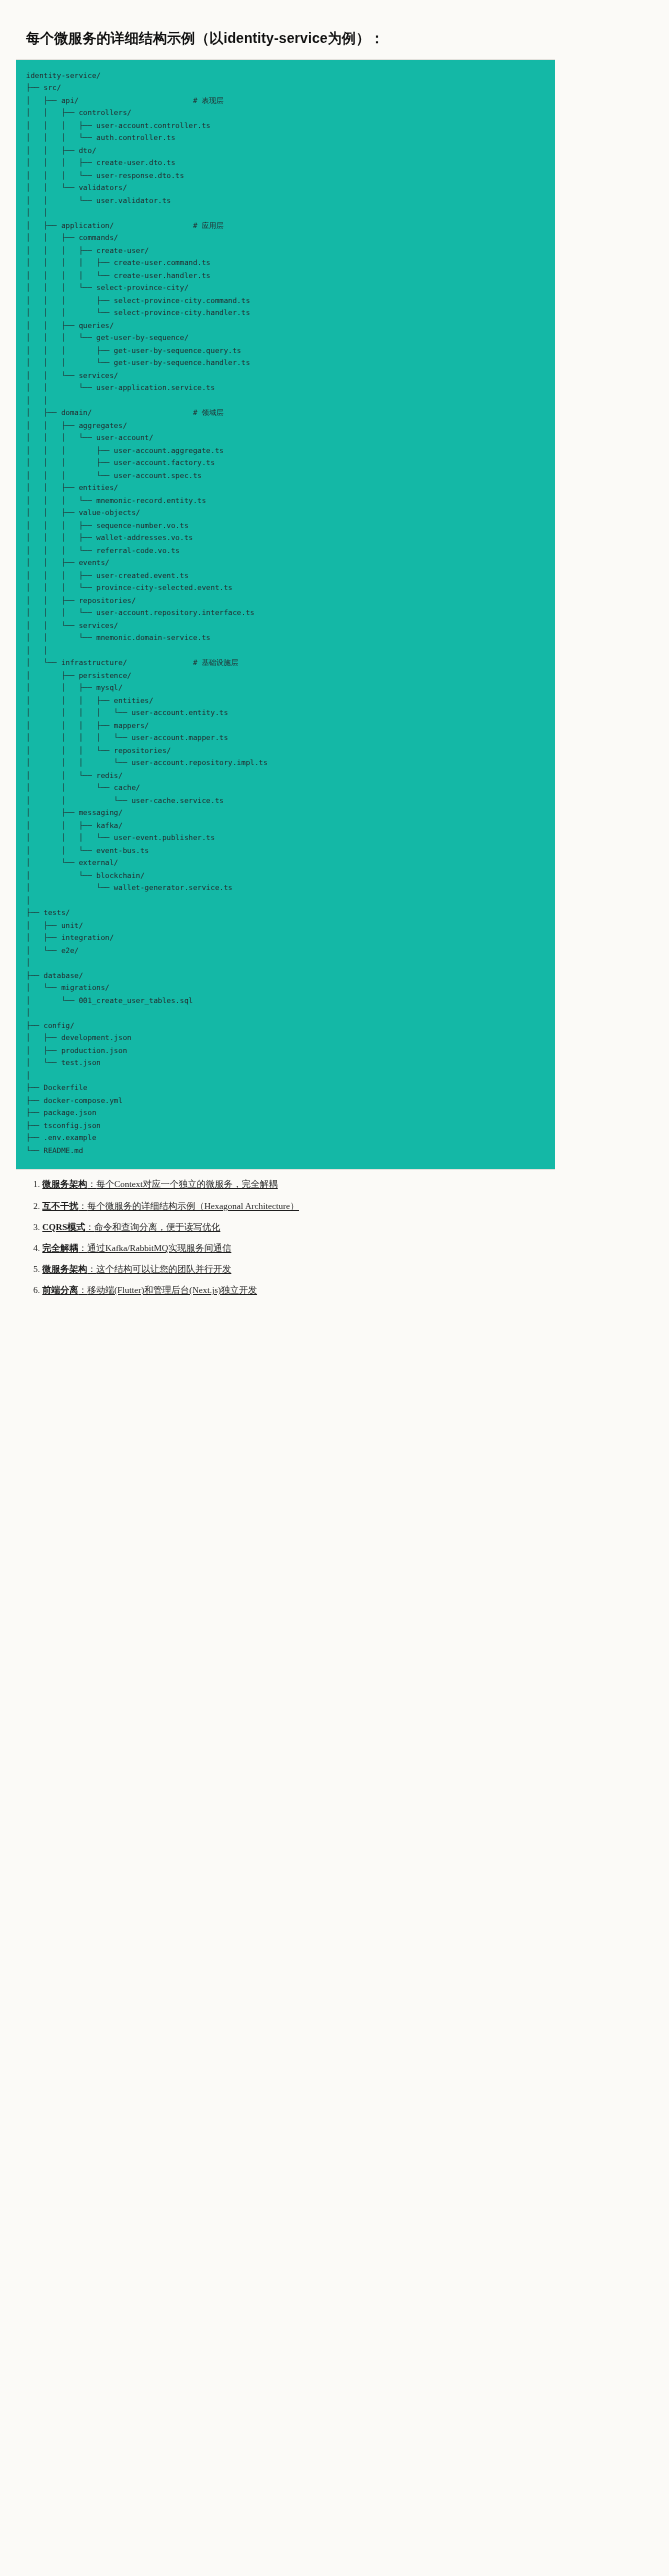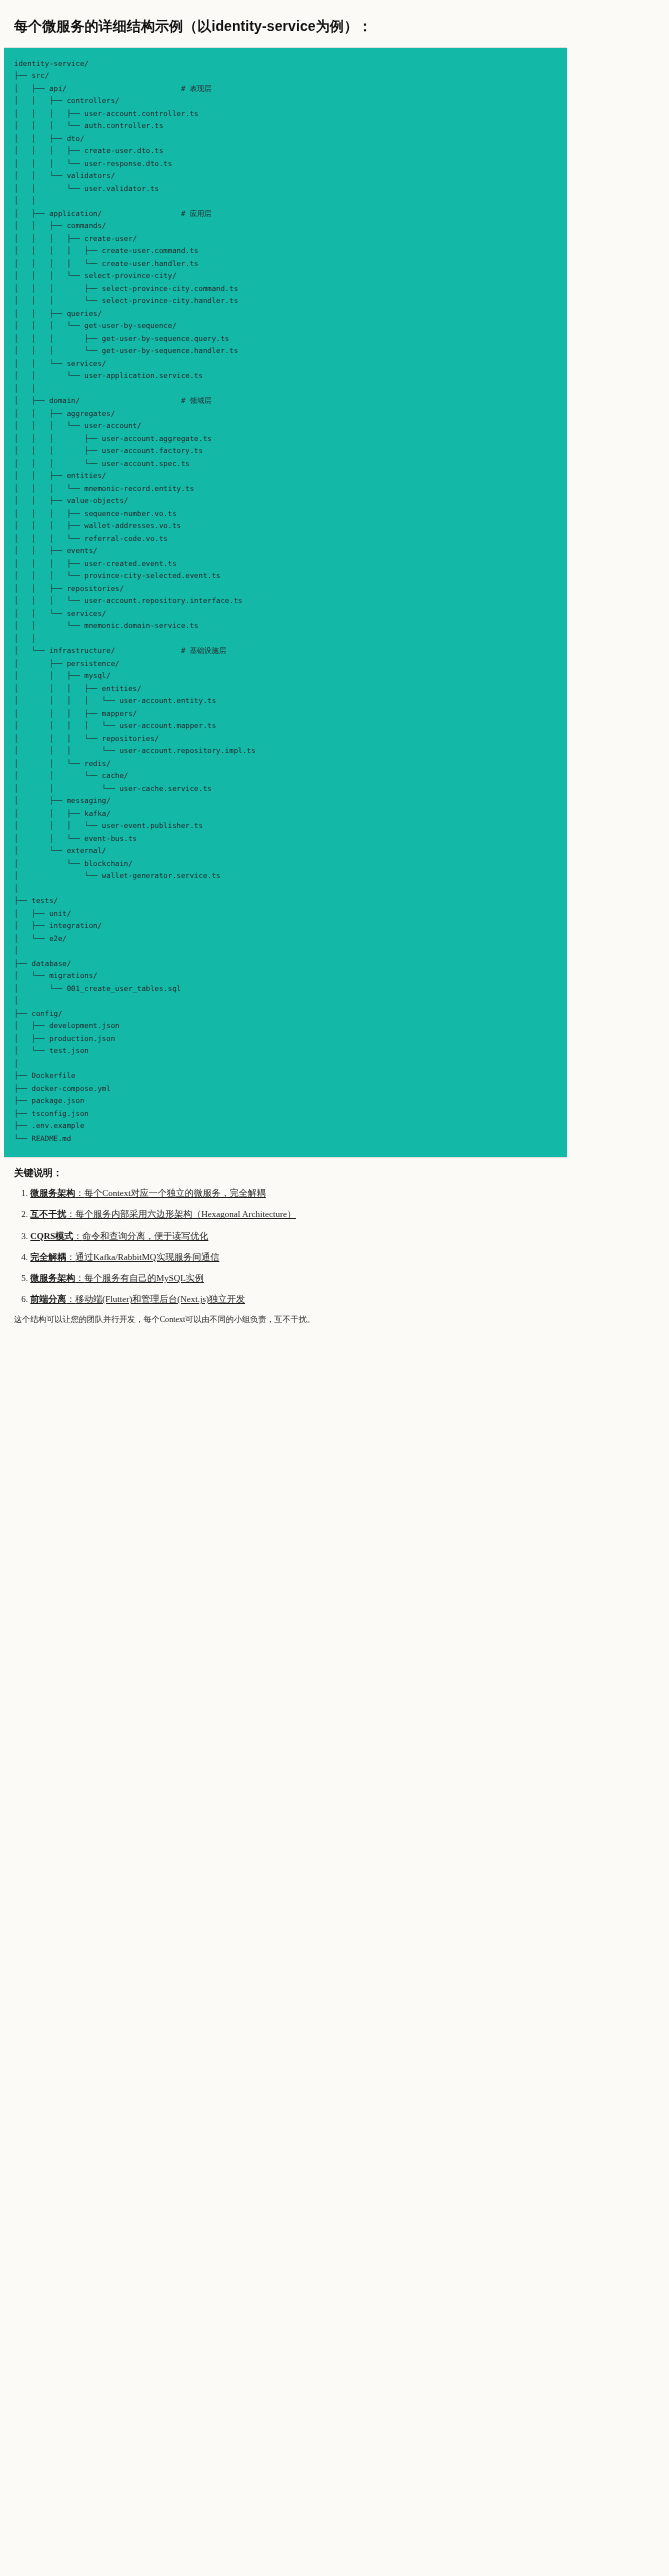--- a/index.html
+++ b/index.html
@@ -11,21 +11,21 @@
   body {
     width: 669px;
     font-family: "Liberation Serif", "DejaVu Serif", serif;
     color: #1f1f1f;
     -webkit-font-smoothing: antialiased;
   }
   .page {
     width: 571px;
     box-sizing: border-box;
     background: #fbfaf7;
-    padding: 4px;
+    padding: 16px;
   }
   
   .doc-title {
     font-family: "Liberation Sans", "DejaVu Sans", sans-serif;
     font-weight: bold;
     font-size: 14px;
     line-height: 1.45;
     letter-spacing: 0.1px;
     padding: 12px 10px 10.6px 10px;
     margin: 0;
@@ -184,40 +184,38 @@
 ├── docker-compose.yml
 ├── package.json
 ├── tsconfig.json
 ├── .env.example
 └── README.md</pre>
   </div>
 
   <hr class="rule">
 
   <div class="notes">
-    <h2 class="notes-title">关键说明：</h2>
 
     <ol class="note-list">
       <li>
         <span class="note-term">微服务架构</span><span>：</span><span>每个Context对应一个独立的微服务，完全解耦</span>
       </li>
       <li>
-        <span class="note-term">互不干扰</span><span>：</span><span>每个服务内部采用六边形架构（Hexagonal Architecture）</span>
+        <span class="note-term">互不干扰</span><span>：</span><span>每个微服务的详细结构示例（Hexagonal Architecture）</span>
       </li>
       <li>
         <span class="note-term">CQRS模式</span><span>：</span><span>命令和查询分离，便于读写优化</span>
       </li>
       <li>
         <span class="note-term">完全解耦</span><span>：</span><span>通过Kafka/RabbitMQ实现服务间通信</span>
       </li>
       <li>
-        <span class="note-term">微服务架构</span><span>：</span><span>每个服务有自己的MySQL实例</span>
+        <span class="note-term">微服务架构</span><span>：</span><span>这个结构可以让您的团队并行开发</span>
       </li>
       <li>
         <span class="note-term">前端分离</span><span>：</span><span>移动端(Flutter)和管理后台(Next.js)独立开发</span>
       </li>
     </ol>
 
-    <p class="closing">这个结构可以让您的团队并行开发，每个Context可以由不同的小组负责，互不干扰。</p>
   </div>
 
 </div>
 
 
 </body></html>

